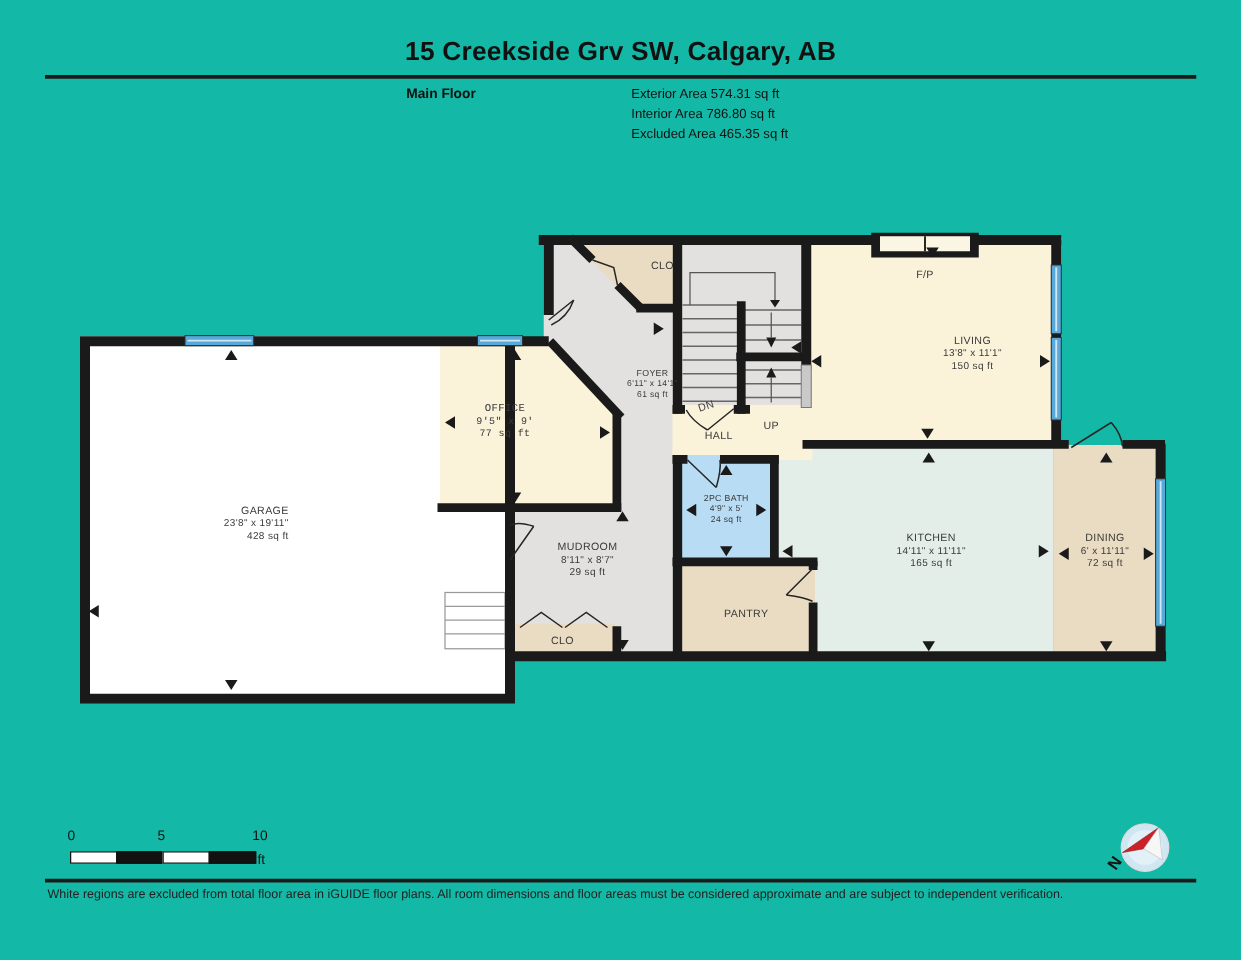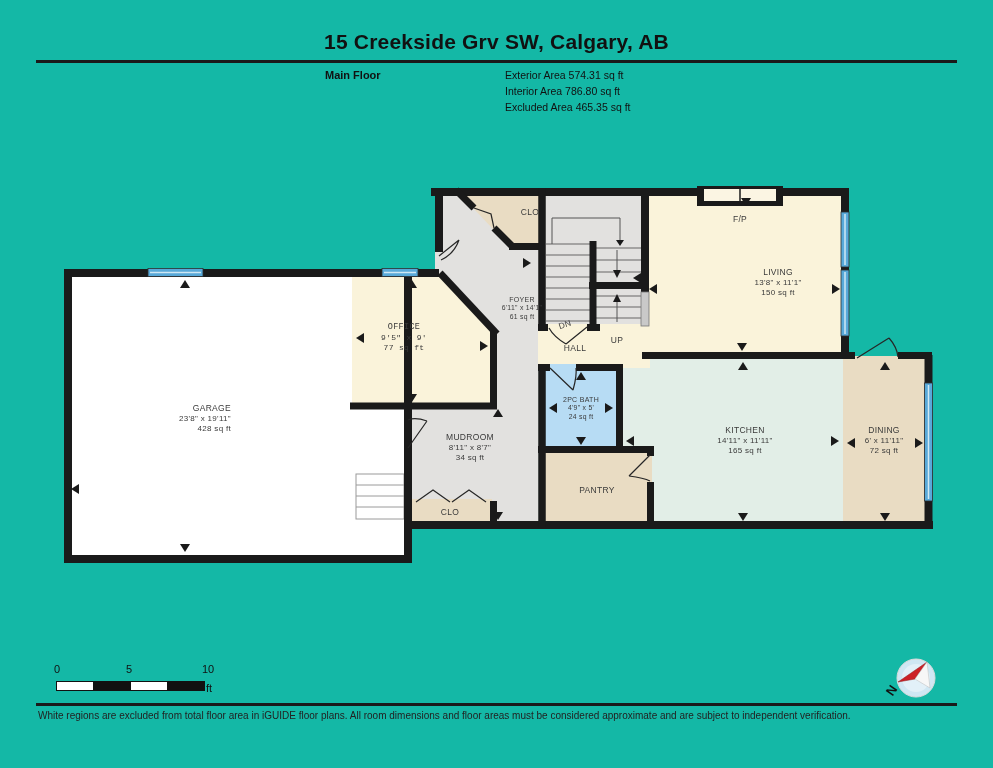--- a/index.html
+++ b/index.html
@@ -206,21 +206,21 @@
     </div>
     <div class="rlabel dn" style="left:505px;top:139px;">
       <span class="nm">DN</span>
     </div>
     <div class="rlabel" style="left:557px;top:155px;">
       <span class="nm">UP</span>
     </div>
     <div class="rlabel" style="left:410px;top:262px;">
       <span class="nm">MUDROOM</span>
         <span>8'11" x 8'7"</span>
-        <span>34 sq ft</span>
+        <span>29 sq ft</span>
     </div>
     <div class="rlabel" style="left:390px;top:327px;">
       <span class="nm">CLO</span>
     </div>
     <div class="rlabel sm" style="left:521px;top:222px;">
       <span class="nm">2PC BATH</span>
         <span>4'9" x 5'</span>
         <span>24 sq ft</span>
     </div>
     <div class="rlabel" style="left:537px;top:305px;text-align:center;">

